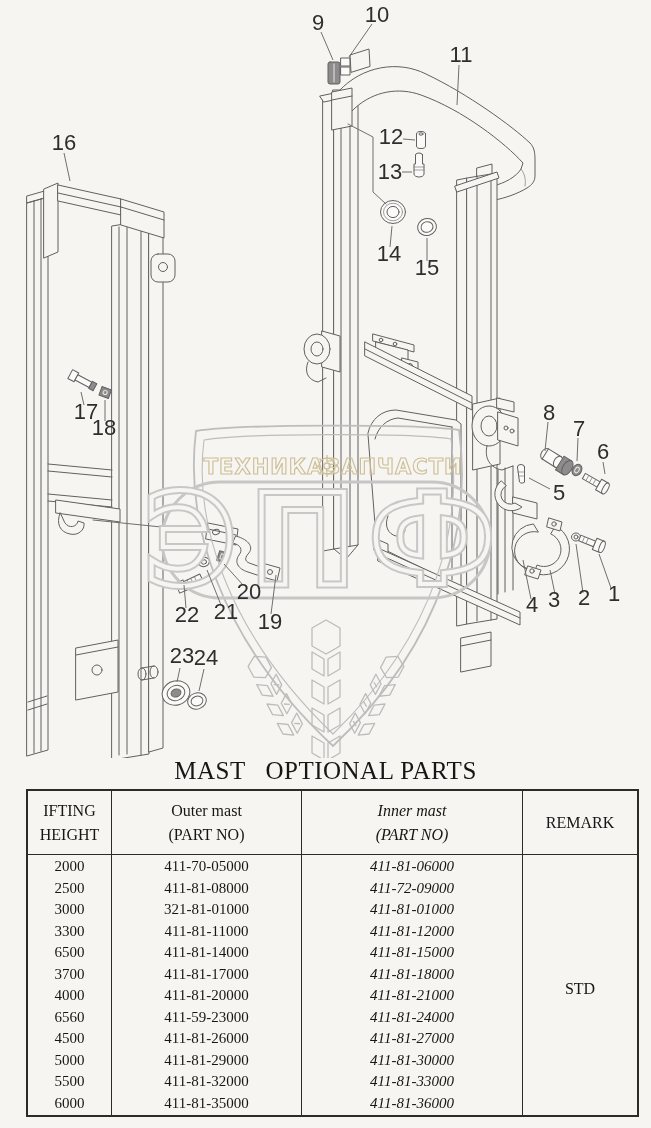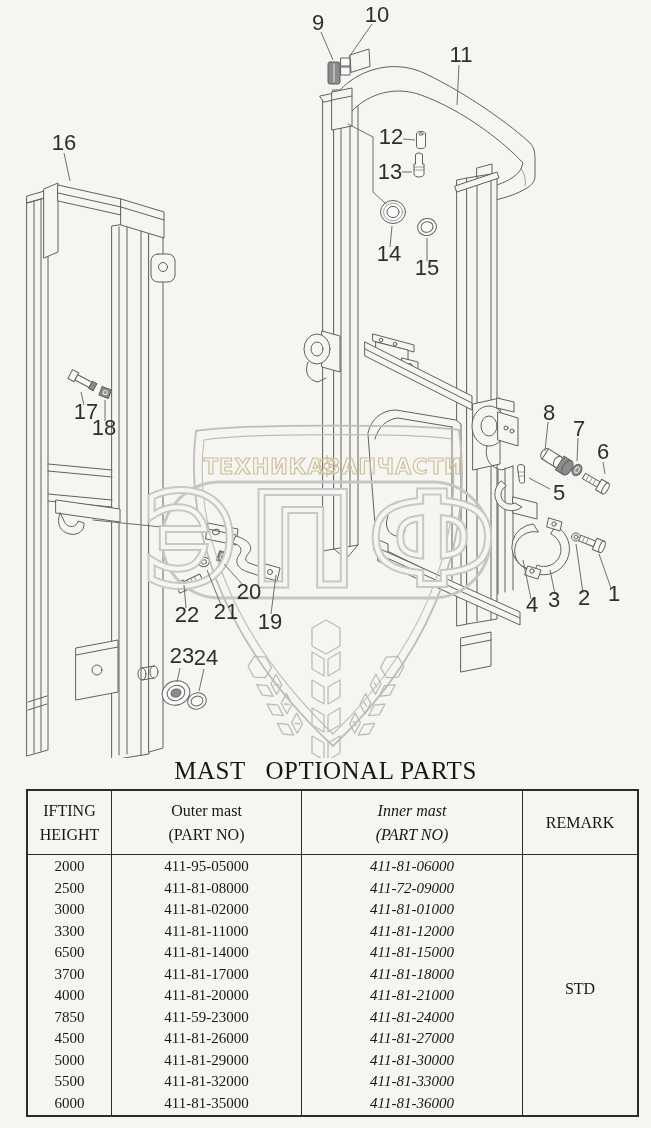--- a/index.html
+++ b/index.html
@@ -471,36 +471,36 @@
         <div>HEIGHT</div>
       </div>
       <div class="tbody">
           <div class="cell">2000</div>
           <div class="cell">2500</div>
           <div class="cell">3000</div>
           <div class="cell">3300</div>
           <div class="cell">6500</div>
           <div class="cell">3700</div>
           <div class="cell">4000</div>
-          <div class="cell">7850</div>
+          <div class="cell">6560</div>
           <div class="cell">4500</div>
           <div class="cell">5000</div>
           <div class="cell">5500</div>
           <div class="cell">6000</div>
         </div>
     </div>
     <div class="pcol c2">
       <div class="phdr">
         <div>Outer mast</div>
         <div>(PART NO)</div>
       </div>
       <div class="tbody">
-          <div class="cell">411-95-05000</div>
+          <div class="cell">411-70-05000</div>
           <div class="cell">411-81-08000</div>
-          <div class="cell">411-81-02000</div>
+          <div class="cell">321-81-01000</div>
           <div class="cell">411-81-11000</div>
           <div class="cell">411-81-14000</div>
           <div class="cell">411-81-17000</div>
           <div class="cell">411-81-20000</div>
           <div class="cell">411-59-23000</div>
           <div class="cell">411-81-26000</div>
           <div class="cell">411-81-29000</div>
           <div class="cell">411-81-32000</div>
           <div class="cell">411-81-35000</div>
         </div>

